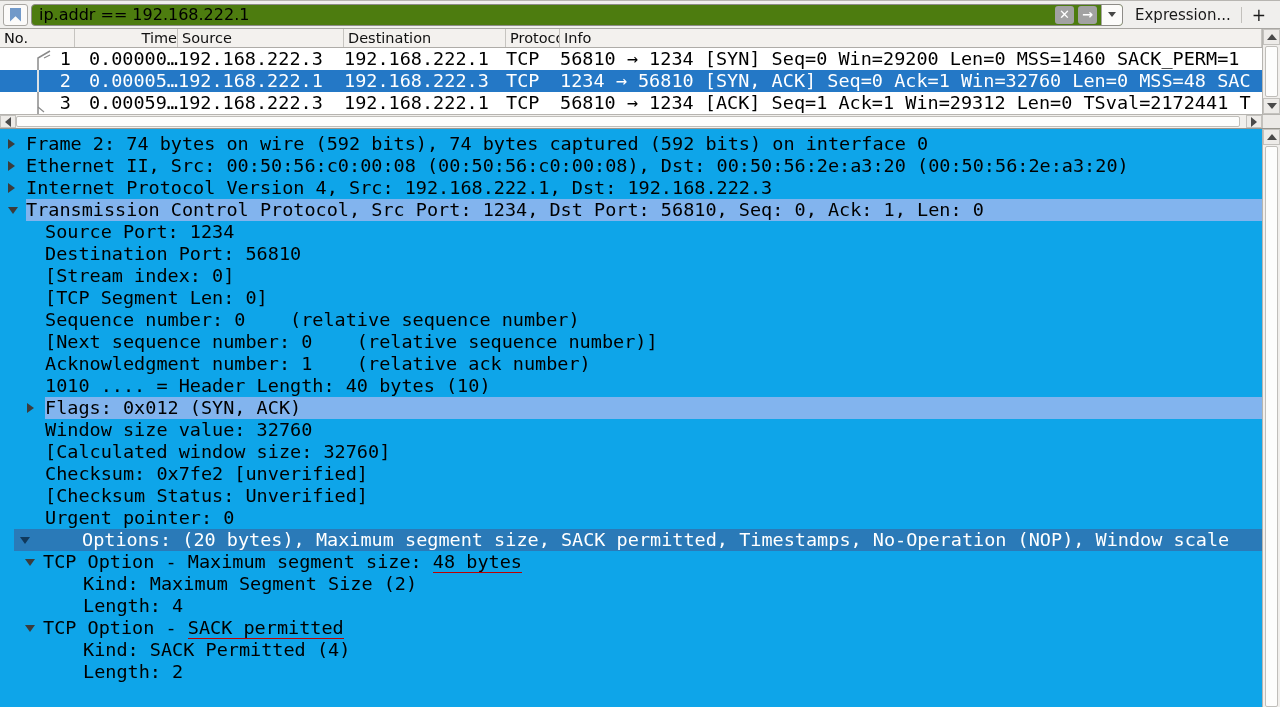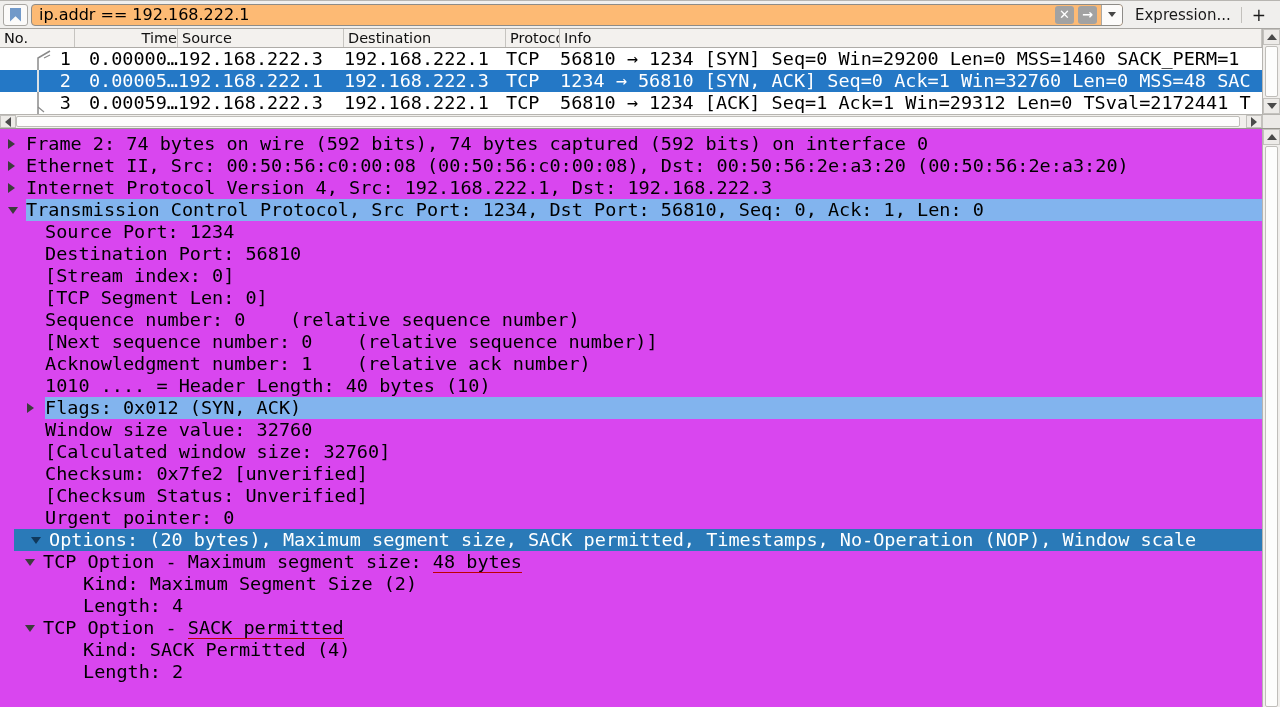--- a/index.html
+++ b/index.html
@@ -8,21 +8,21 @@
   #app { position:relative; width:1280px; height:707px; border-top:1px solid #b7b5b1; }
 
   
   .filter-bar { position:absolute; top:0; left:0; right:0; height:28px;
                 background:#f0efed; border-bottom:1px solid #a8a6a2;
                 display:flex; align-items:center; padding:0 6px 0 3px; }
   .bm-btn { width:25px; height:22px; background:#fbfaf9; border:1px solid #a9a7a3;
             border-radius:3px; display:flex; align-items:center; justify-content:center; margin-right:3px; }
   .bm-icon { width:11px; height:14px; background:#7199c9;
              clip-path:polygon(0 0,100% 0,100% 100%,50% 62%,0 100%); }
-  .filter-input { flex:1 1 auto; height:22px; background:#fdba74; border:1px solid #8e8c88;
+  .filter-input { flex:1 1 auto; height:22px; background:#4d7c0f; border:1px solid #8e8c88;
                   border-radius:4px; display:flex; align-items:center; overflow:hidden; }
   .filter-text { flex:1 1 auto; padding-left:7px; font-size:16px; color:#000; white-space:pre; }
   .mini-btn { width:19px; height:18px; background:#a2a2a2; border-radius:3px; color:#fff;
               font-size:13px; font-weight:bold; display:flex; align-items:center;
               justify-content:center; margin-right:4px; line-height:1; }
   .caret-box { width:21px; align-self:stretch; background:#fcfbfa; border-left:1px solid #a9a7a3;
                display:flex; align-items:center; justify-content:center; }
   .caret-down { border-top:5px solid #474747; border-left:4px solid transparent; border-right:4px solid transparent; }
   .expr-label { font-size:15px; color:#1a1a1a; padding:0 10px 0 12px; }
   .vsep { width:1px; height:16px; background:#c2c0bc; }
@@ -64,35 +64,35 @@
   .hscroll { position:absolute; top:113px; left:0; right:0; height:15px; background:#f1efec;
              border-top:1px solid #b6b4b0; border-bottom:1px solid #98968f; display:flex; }
   .hbtn { width:16px; height:100%; background:#edebe8; border:1px solid #c3c1bd;
           display:flex; align-items:center; justify-content:center; flex:0 0 auto; }
   .htrack { flex:1 1 auto; position:relative; }
   .hthumb { position:absolute; top:1px; bottom:1px; left:0; right:6px;
             background:#fdfdfc; border:1px solid #c0beba; border-radius:2px; }
   .hcorner { width:18px; flex:0 0 auto; background:#eceae7; border-left:1px solid #c3c1bd; }
 
   
-  .details { position:absolute; top:128px; left:0; right:0; bottom:0; background:#d946ef;
+  .details { position:absolute; top:128px; left:0; right:0; bottom:0; background:#0ea5e9;
              padding-top:4px; overflow:hidden;
              font-family:"DejaVu Sans Mono","Liberation Mono",monospace; font-size:18.5px; }
   .drow { height:22px; line-height:22px; display:flex; white-space:pre; color:#000; overflow:hidden; }
   .ind0 { padding-left:8px; } .ind1 { padding-left:27px; }
   .ind2 { padding-left:25px; } .ind3 { padding-left:65px; }
   .exp { flex:0 0 18px; display:flex; align-items:center; }
   .exp.collapsed::before { content:""; border-left:7px solid #3c3c3c;
        border-top:5px solid transparent; border-bottom:5px solid transparent; }
   .exp.expanded::before  { content:""; border-top:7px solid #3c3c3c;
        border-left:5px solid transparent; border-right:5px solid transparent; }
   .dtext { flex:1 1 auto; overflow:hidden; }
   .dtext.hl { background:#82b4ee; }
   .drow.sel { margin-left:14px; background:#2a7ab8; color:#fff; }
-  .drow.sel.ind1 { padding-left:17px; }
+  .drow.sel.ind1 { padding-left:6px;gap:44px; }
   .drow.sel .exp.expanded::before { border-top-color:#10395c; }
   .u-red { border-bottom:2px solid #bf0000; }
 </style>
 </head>
 <body>
 
 <div id="app">
 
   <div class="filter-bar">
     <div class="bm-btn">

